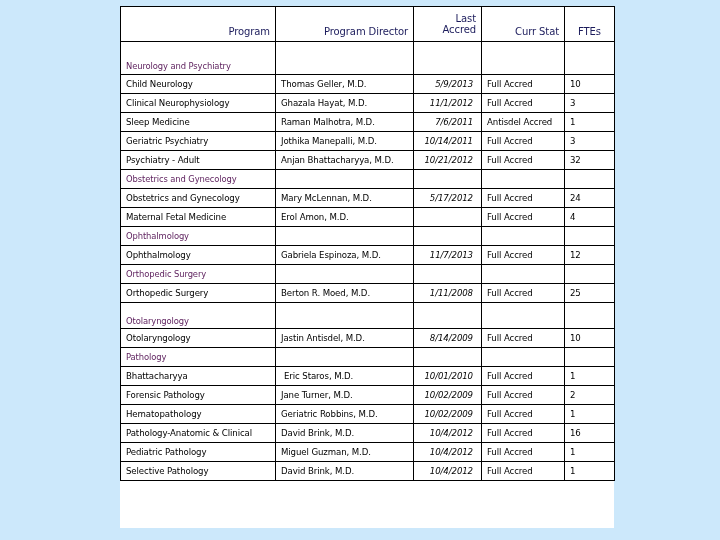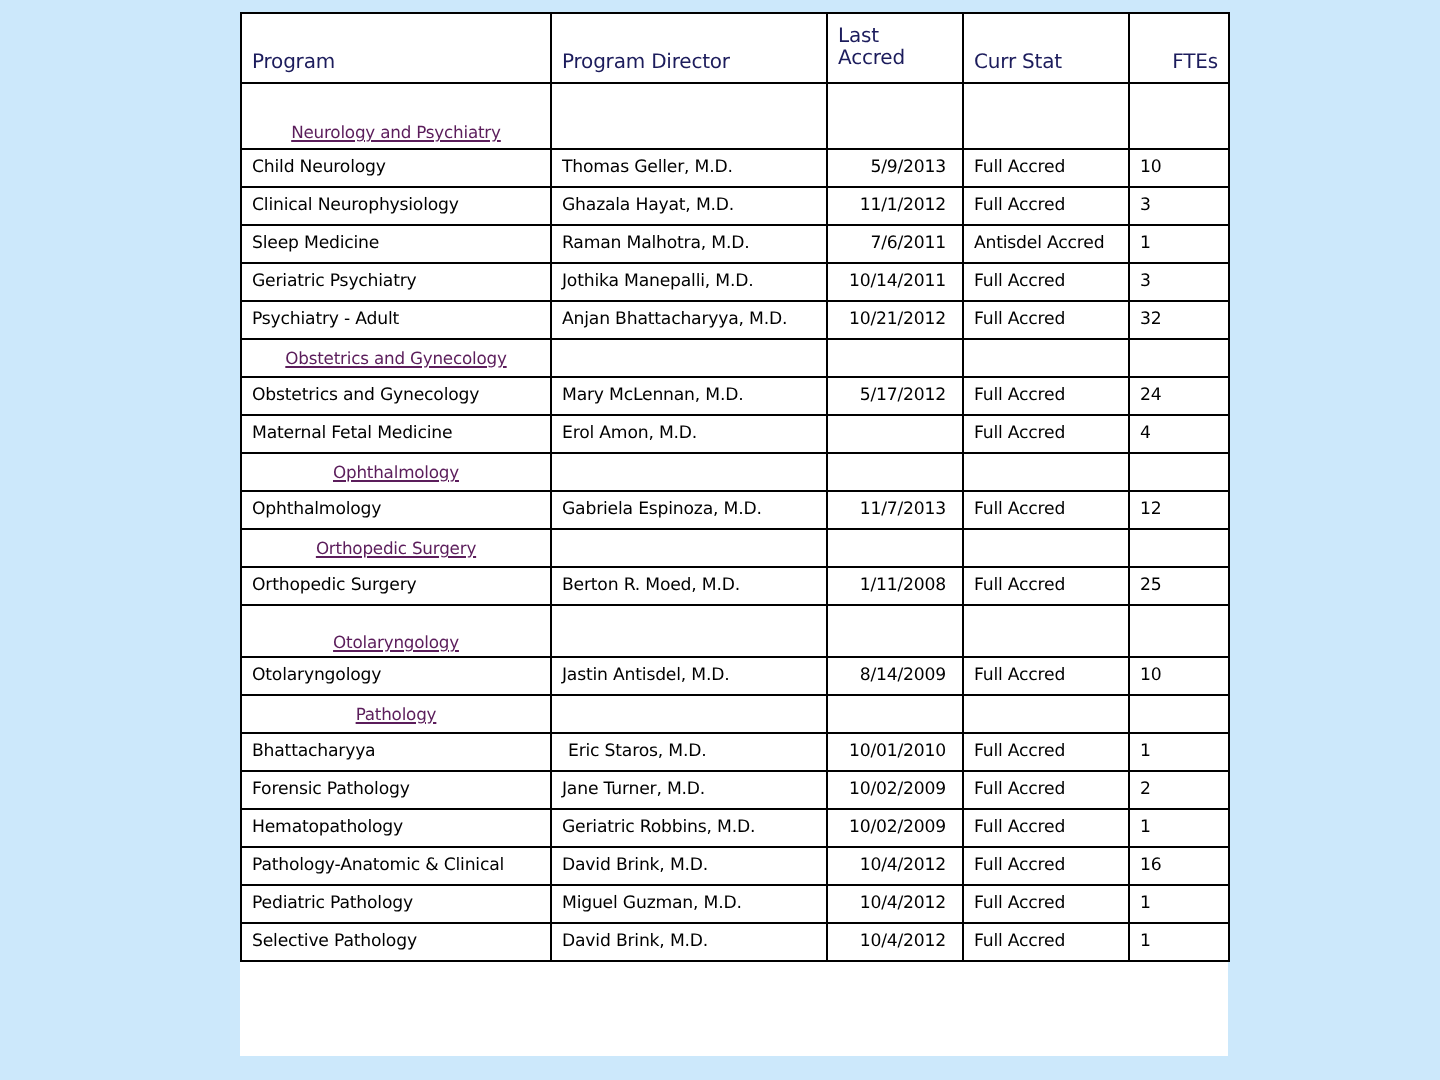--- a/index.html
+++ b/index.html
@@ -29,26 +29,26 @@
       letter-spacing: -0.1px;
     }
     th {
       font-weight: normal;
       color: #1c1c5c;
       font-size: 10px;
       vertical-align: bottom;
       padding-bottom: 4px;
       height: 30px;
     }
-    th.right { text-align: right; }
-    th.center { text-align: left; }
-    td.date { text-align: right; padding-right: 8px; }
+    th.right { }
+    th.center { text-align: right; }
+    td.date { text-align: right; padding-right: 8px; font-style: italic; }
     tr.row td { height: 18px; }
     tr.section td { color: #5b1d5b; font-size: 8.4px; }
-    tr.section td.label { text-align: center; text-decoration: underline; }
+    tr.section td.label { text-align: left; }
     tr.section.tall td { height: 29px; vertical-align: bottom; padding-bottom: 3px; }
     tr.section.mid td { height: 23px; vertical-align: bottom; padding-bottom: 2px; }
     tr.section.short td { height: 18px; }
     col.c1 { width: 155px; }
     col.c2 { width: 138px; }
     col.c3 { width: 68px; }
     col.c4 { width: 83px; }
     col.c5 { width: 50px; }
   </style>
 </head>

